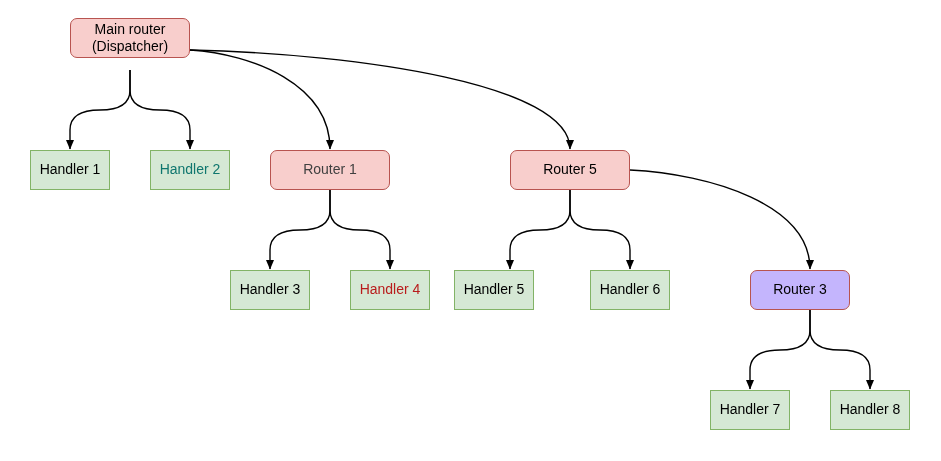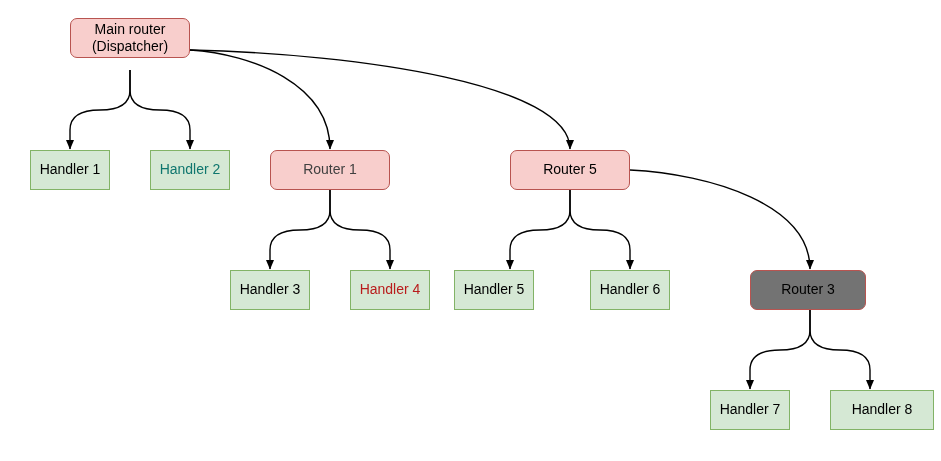--- a/index.html
+++ b/index.html
@@ -69,17 +69,17 @@
       <div class="node router" style="left: 70px; top: 18px; width: 120px; height: 40px; background: rgb(248, 206, 204); border-color: rgb(184, 84, 80); color: rgb(0, 0, 0);"><span>Main router
 (Dispatcher)</span></div>
       <div class="node handler" style="left: 30px; top: 150px; width: 80px; height: 40px; background: rgb(213, 232, 212); border-color: rgb(130, 179, 102); color: rgb(0, 0, 0);"><span>Handler 1</span></div>
       <div class="node handler" style="left: 150px; top: 150px; width: 80px; height: 40px; background: rgb(213, 232, 212); border-color: rgb(130, 179, 102); color: #0f766e;"><span>Handler 2</span></div>
       <div class="node router" style="left: 270px; top: 150px; width: 120px; height: 40px; background: rgb(248, 206, 204); border-color: rgb(184, 84, 80); color: #404040;"><span>Router 1</span></div>
       <div class="node router" style="left: 510px; top: 150px; width: 120px; height: 40px; background: rgb(248, 206, 204); border-color: rgb(184, 84, 80); color: rgb(0, 0, 0);"><span>Router 5</span></div>
       <div class="node handler" style="left: 230px; top: 270px; width: 80px; height: 40px; background: rgb(213, 232, 212); border-color: rgb(130, 179, 102); color: rgb(0, 0, 0);"><span>Handler 3</span></div>
       <div class="node handler" style="left: 350px; top: 270px; width: 80px; height: 40px; background: rgb(213, 232, 212); border-color: rgb(130, 179, 102); color: #b91c1c;"><span>Handler 4</span></div>
       <div class="node handler" style="left: 454px; top: 270px; width: 80px; height: 40px; background: rgb(213, 232, 212); border-color: rgb(130, 179, 102); color: rgb(0, 0, 0);"><span>Handler 5</span></div>
       <div class="node handler" style="left: 590px; top: 270px; width: 80px; height: 40px; background: rgb(213, 232, 212); border-color: rgb(130, 179, 102); color: rgb(0, 0, 0);"><span>Handler 6</span></div>
-      <div class="node router" style="left: 750px; top: 270px; width: 116px; height: 40px; background: #737373; border-color: rgb(184, 84, 80); color: rgb(0, 0, 0);"><span>Router 3</span></div>
+      <div class="node router" style="left: 750px; top: 270px; width: 100px; height: 40px; background: #c4b5fd; border-color: rgb(184, 84, 80); color: rgb(0, 0, 0);"><span>Router 3</span></div>
       <div class="node handler" style="left: 710px; top: 390px; width: 80px; height: 40px; background: rgb(213, 232, 212); border-color: rgb(130, 179, 102); color: rgb(0, 0, 0);"><span>Handler 7</span></div>
-      <div class="node handler" style="left: 830px; top: 390px; width: 104px; height: 40px; background: rgb(213, 232, 212); border-color: rgb(130, 179, 102); color: rgb(0, 0, 0);"><span>Handler 8</span></div>
+      <div class="node handler" style="left: 830px; top: 390px; width: 80px; height: 40px; background: rgb(213, 232, 212); border-color: rgb(130, 179, 102); color: rgb(0, 0, 0);"><span>Handler 8</span></div>
     </div>
 </div>
 
 </body></html>

